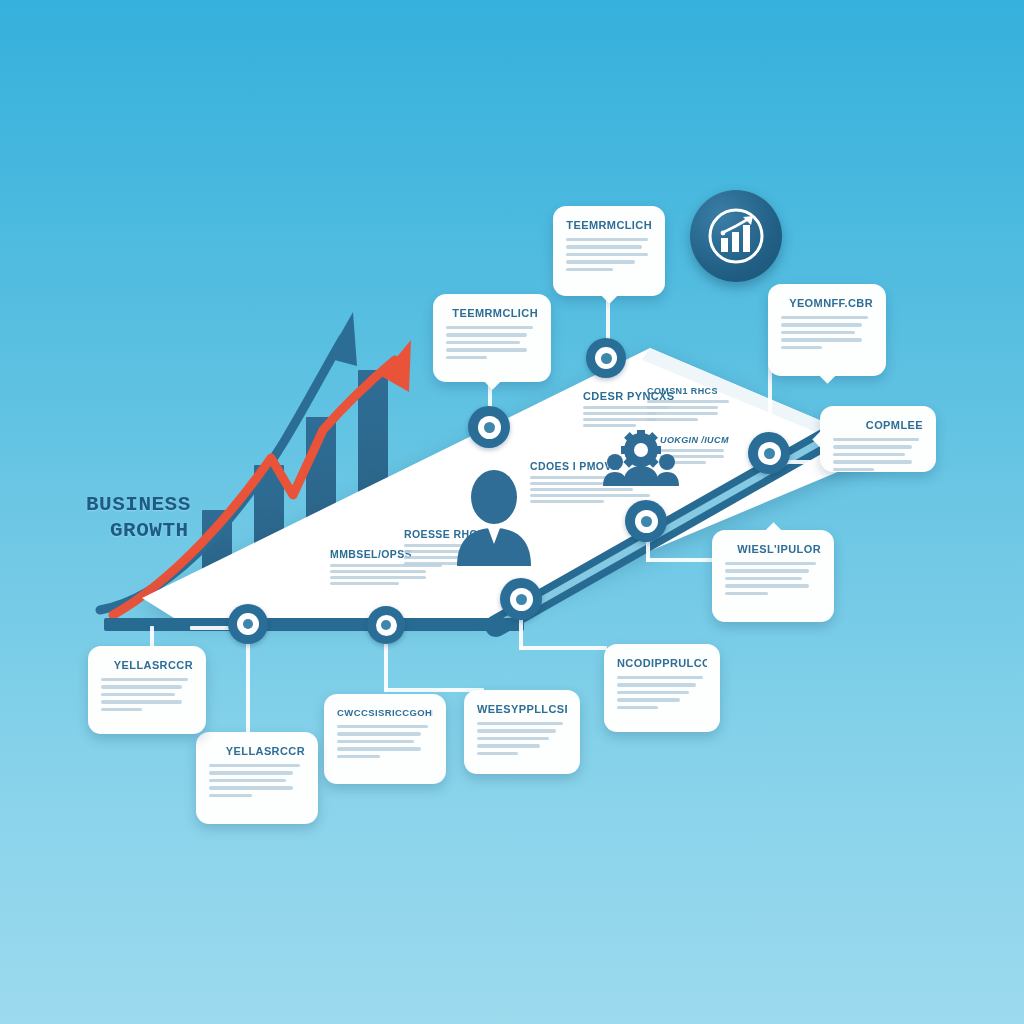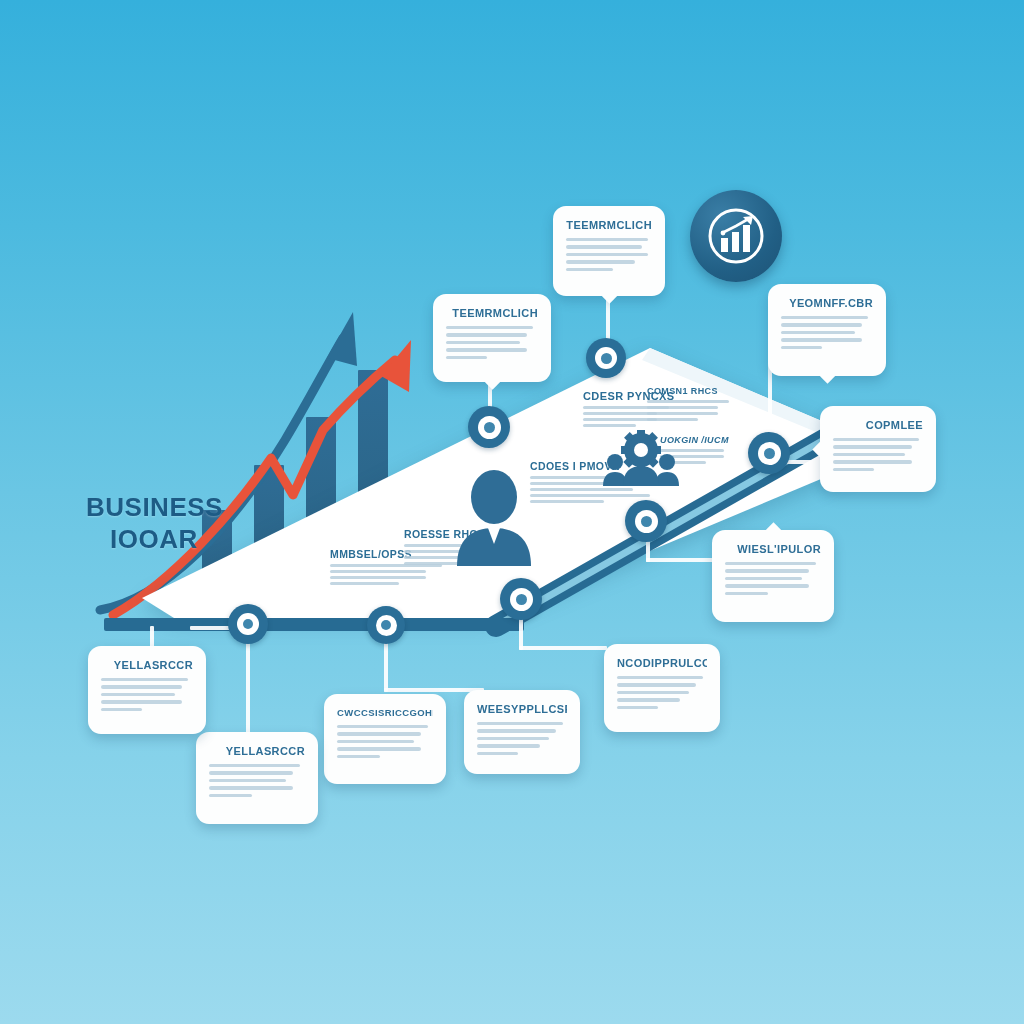--- a/index.html
+++ b/index.html
@@ -10,22 +10,22 @@
     position:relative;
   }
   .stage{position:absolute;inset:0;}
 
   
   .abs{position:absolute;}
 
   
   .title{
     position:absolute;left:86px;top:492px;width:210px;
-    color:#1d5b85;font-weight:bold;font-size:26px;line-height:1.22;
-    letter-spacing:.5px;text-shadow:0 1px 2px rgba(255,255,255,.25);
+    color:#1d5b85;font-weight:bold;font-size:21px;line-height:1.22;
+    letter-spacing:.5px;text-shadow:0 1px 2px rgba(255,255,255,.25);font-family:Liberation Mono, monospace;
   }
   .title .l2{padding-left:24px;display:block;}
 
   
   .bar{position:absolute;bottom:0;background:linear-gradient(180deg,#2f6d96 0%,#28607f 100%);border-radius:1px;}
   .bars{position:absolute;left:196px;top:370px;width:200px;height:250px;}
 
   
   .banner{
     position:absolute;left:130px;top:330px;width:780px;height:310px;
@@ -102,21 +102,21 @@
 
   <svg class="abs" style="left:95px;top:280px;width:340px;height:350px;" viewBox="0 0 340 350">
     <path d="M 5 330 C 70 318 135 250 190 160 C 215 118 232 85 248 58" fill="none" stroke="#2b6d95" stroke-width="9" stroke-linecap="round"></path>
     <path d="M 232 78 L 258 32 L 262 86 Z" fill="#2b6d95"></path>
     <path d="M 18 335 C 80 300 140 230 176 178 L 198 215 L 228 150 C 256 118 282 95 300 80" fill="none" stroke="#e8533a" stroke-width="9" stroke-linecap="round" stroke-linejoin="round"></path>
     <path d="M 286 96 L 316 60 L 314 112 Z" fill="#e8533a"></path>
   </svg>
 
   <div class="title">
     <span>BUSINESS</span>
-    <span class="l2">IOOAR</span>
+    <span class="l2">GROWTH</span>
   </div>
 
   <div class="banner">
     <svg width="780" height="310" viewBox="0 0 780 310">
       <path d="M 520 18 L 760 120 L 360 288 L 44 288 L 12 268 Z" fill="#ffffff"></path>
       <path d="M 520 18 L 760 120 L 744 126 L 512 30 Z" fill="#eef6fa"></path>
     </svg>
   </div>
 
   <div class="inl" style="left:330px;top:548px;">
@@ -286,21 +286,21 @@
   <div class="card" style="left:768px;top:284px;width:118px;height:92px;">
     <div class="hd">YEOMNFF.CBR</div>
     <div class="ln w95"></div>
     <div class="ln w88"></div>
     <div class="ln w80"></div>
     <div class="ln w88"></div>
     <div class="ln w45"></div>
     <div class="tail b"></div>
   </div>
 
-  <div class="card" style="left:820px;top:406px;width:116px;height:86px;">
+  <div class="card" style="left:820px;top:406px;width:116px;height:66px;">
     <div class="hd">COPMLEE</div>
     <div class="ln w95"></div>
     <div class="ln w88"></div>
     <div class="ln w80"></div>
     <div class="ln w88"></div>
     <div class="ln w45"></div>
     <div class="tail l"></div>
   </div>
 
   <div class="card" style="left:712px;top:530px;width:122px;height:92px;">

